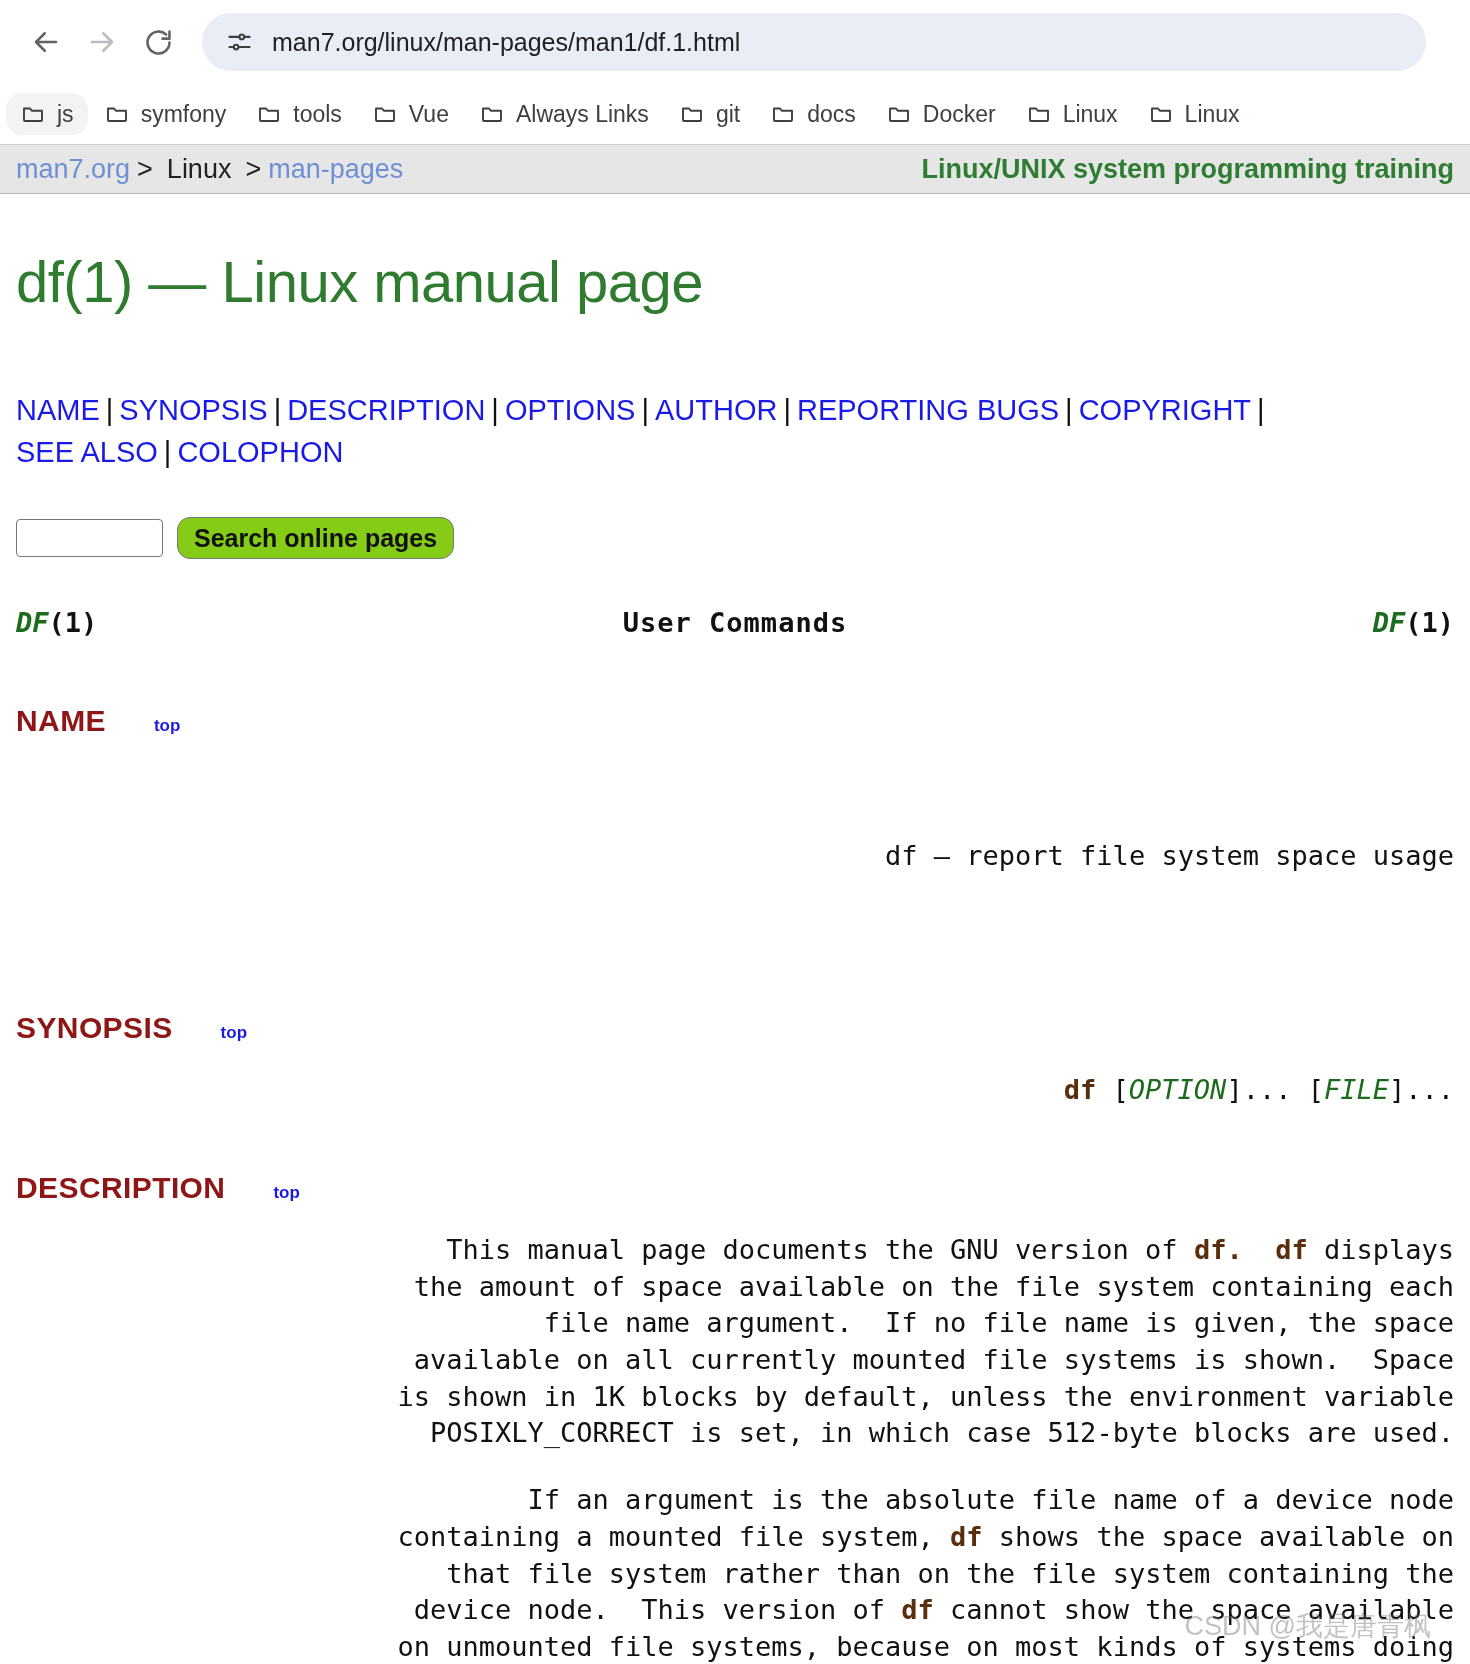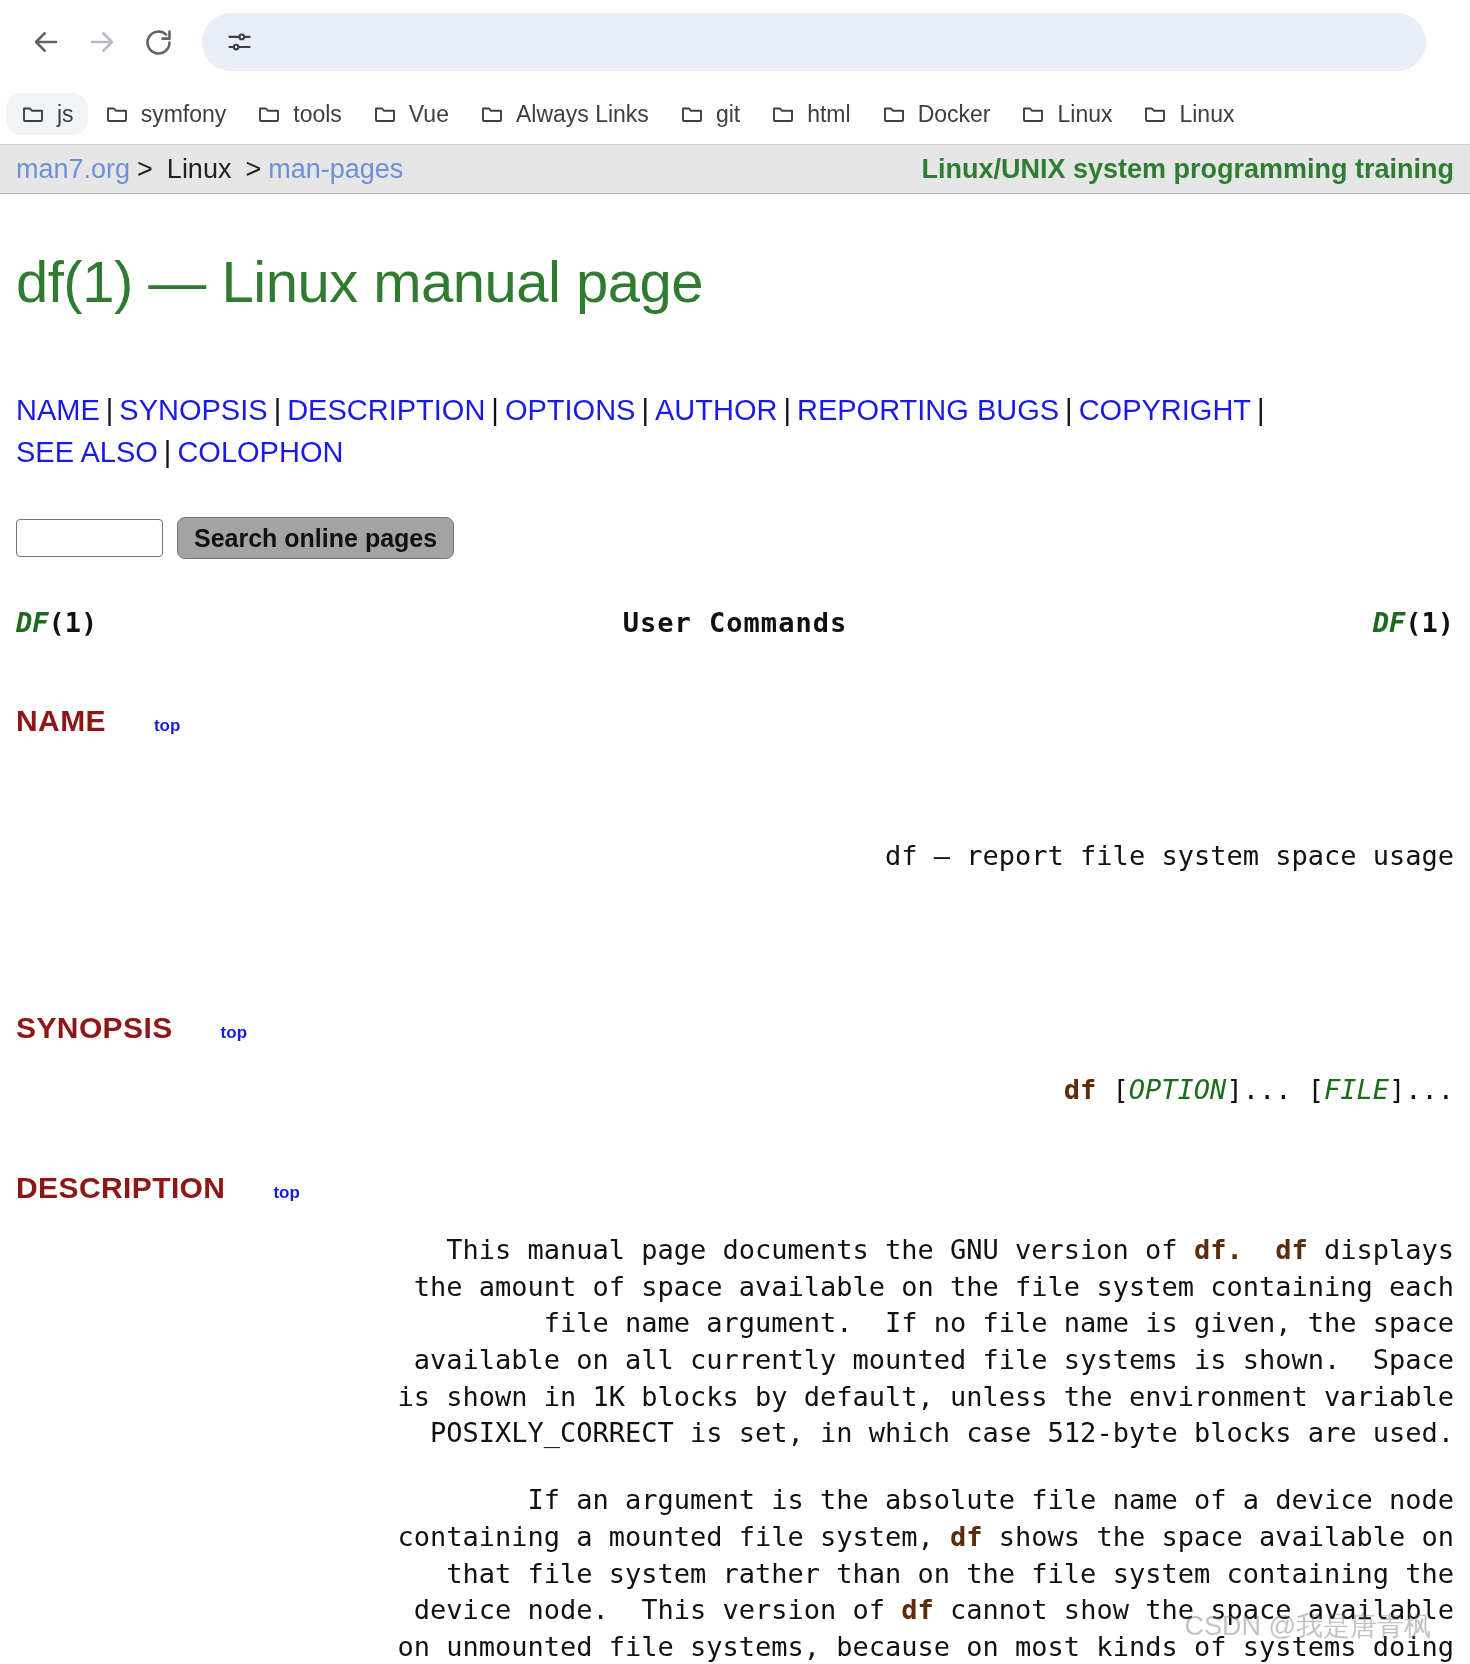--- a/index.html
+++ b/index.html
@@ -161,22 +161,22 @@
     border-radius: 4px;
     background: #ffffff;
     font-size: 20px;
     padding: 2px 6px;
     font-family: "Liberation Sans", sans-serif;
   }
   .search-btn {
     height: 42px;
     padding: 0 16px;
     border: 1px solid #767676;
-    border-radius: 8px;
-    background: #a3a3a3;
+    border-radius: 13px;
+    background: #84cc16;
     font-size: 25px;
     font-weight: bold;
     color: #111111;
     font-family: "Liberation Sans", sans-serif;
     cursor: pointer;
   }
 
   
   .man {
     margin-top: 46px;
@@ -284,20 +284,21 @@
       <span class="site-icon">
         <svg width="27" height="27" viewBox="0 0 24 24" fill="none" stroke="currentColor" stroke-width="1.8" stroke-linecap="round">
           <line x1="3" y1="7" x2="12" y2="7"></line>
             <line x1="16" y1="7" x2="21" y2="7"></line>
           <circle cx="14" cy="7" r="2.1"></circle>
           <line x1="3" y1="16" x2="7" y2="16"></line>
             <line x1="11" y1="16" x2="21" y2="16"></line>
           <circle cx="9" cy="16" r="2.1"></circle>
         </svg>
       </span>
+      <span class="url">man7.org/linux/man-pages/man1/df.1.html</span>
     </div>
   </div>
 
   <div class="bookmarks">
     <div class="bm active">
       <span class="folder">
         <svg width="24" height="24" viewBox="0 0 24 24" fill="none" stroke="currentColor" stroke-width="1.9" stroke-linejoin="round">
             <path d="M3 6.5h6l1.8 2.2H21V18a1 1 0 0 1-1 1H4a1 1 0 0 1-1-1V6.5z"></path>
           </svg>
       </span>
@@ -342,21 +343,21 @@
           </svg>
       </span>
       <span class="bm-label">git</span>
     </div>
     <div class="bm">
       <span class="folder">
         <svg width="24" height="24" viewBox="0 0 24 24" fill="none" stroke="currentColor" stroke-width="1.9" stroke-linejoin="round">
             <path d="M3 6.5h6l1.8 2.2H21V18a1 1 0 0 1-1 1H4a1 1 0 0 1-1-1V6.5z"></path>
           </svg>
       </span>
-      <span class="bm-label">html</span>
+      <span class="bm-label">docs</span>
     </div>
     <div class="bm">
       <span class="folder">
         <svg width="24" height="24" viewBox="0 0 24 24" fill="none" stroke="currentColor" stroke-width="1.9" stroke-linejoin="round">
             <path d="M3 6.5h6l1.8 2.2H21V18a1 1 0 0 1-1 1H4a1 1 0 0 1-1-1V6.5z"></path>
           </svg>
       </span>
       <span class="bm-label">Docker</span>
     </div>
     <div class="bm">

